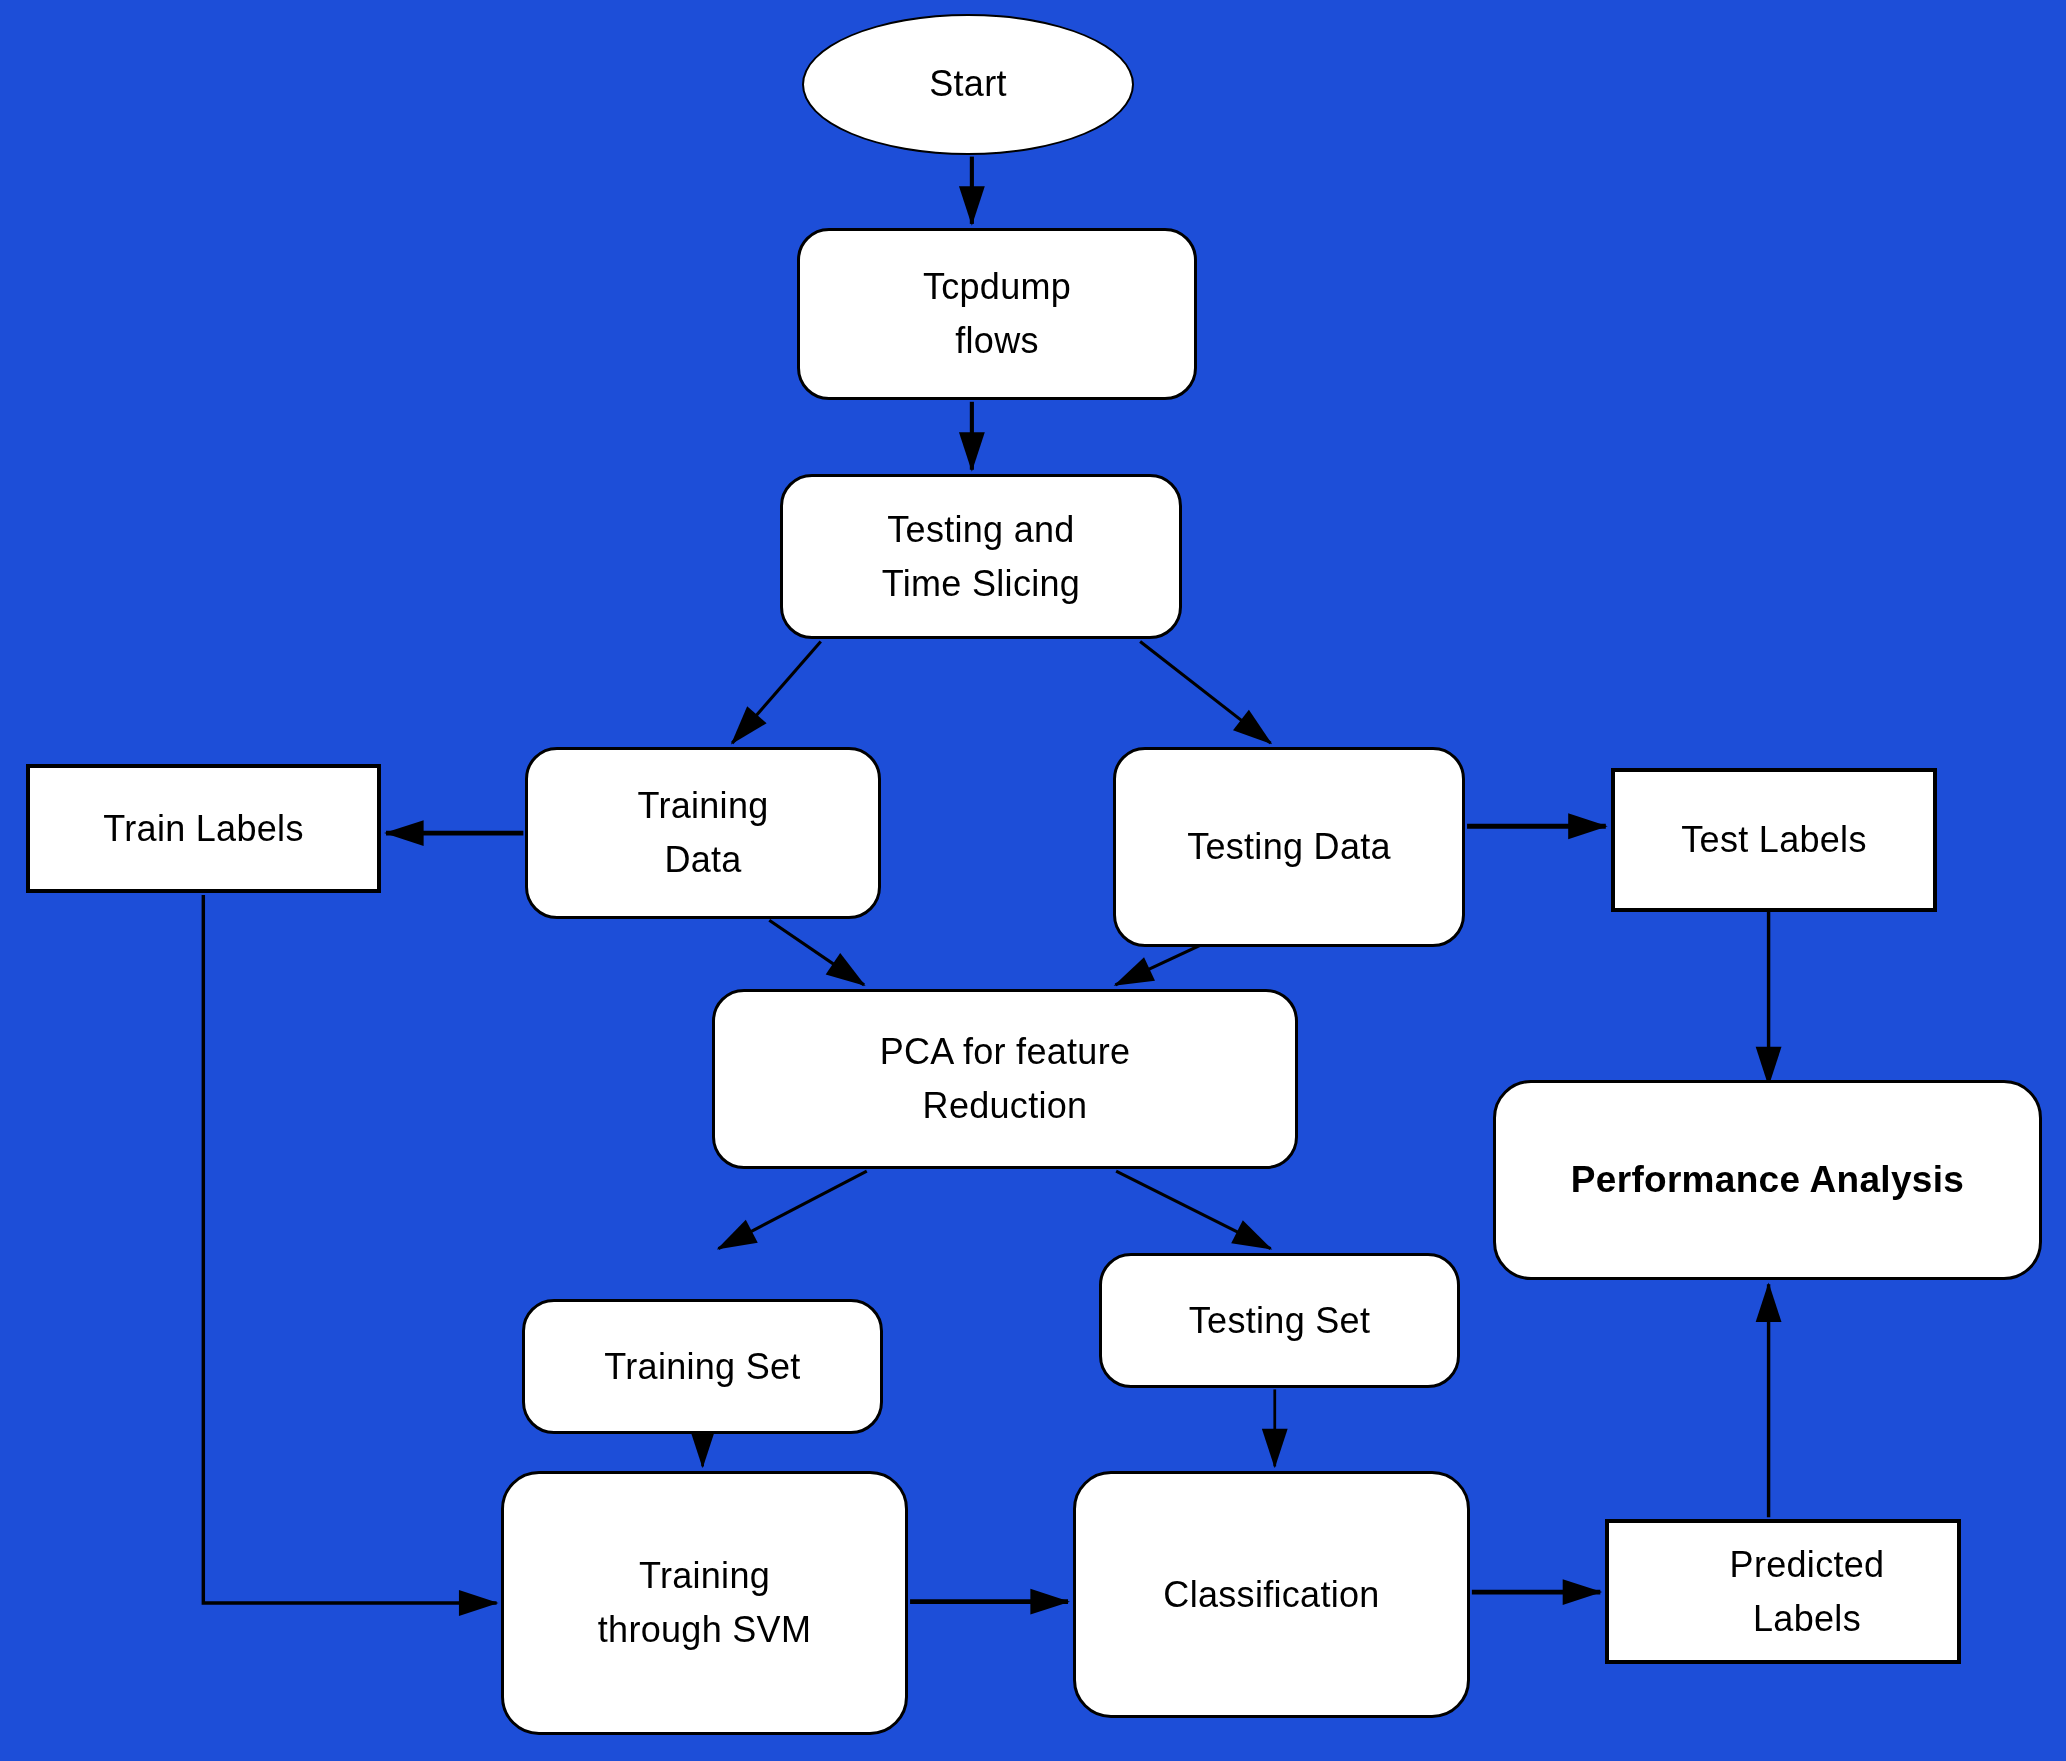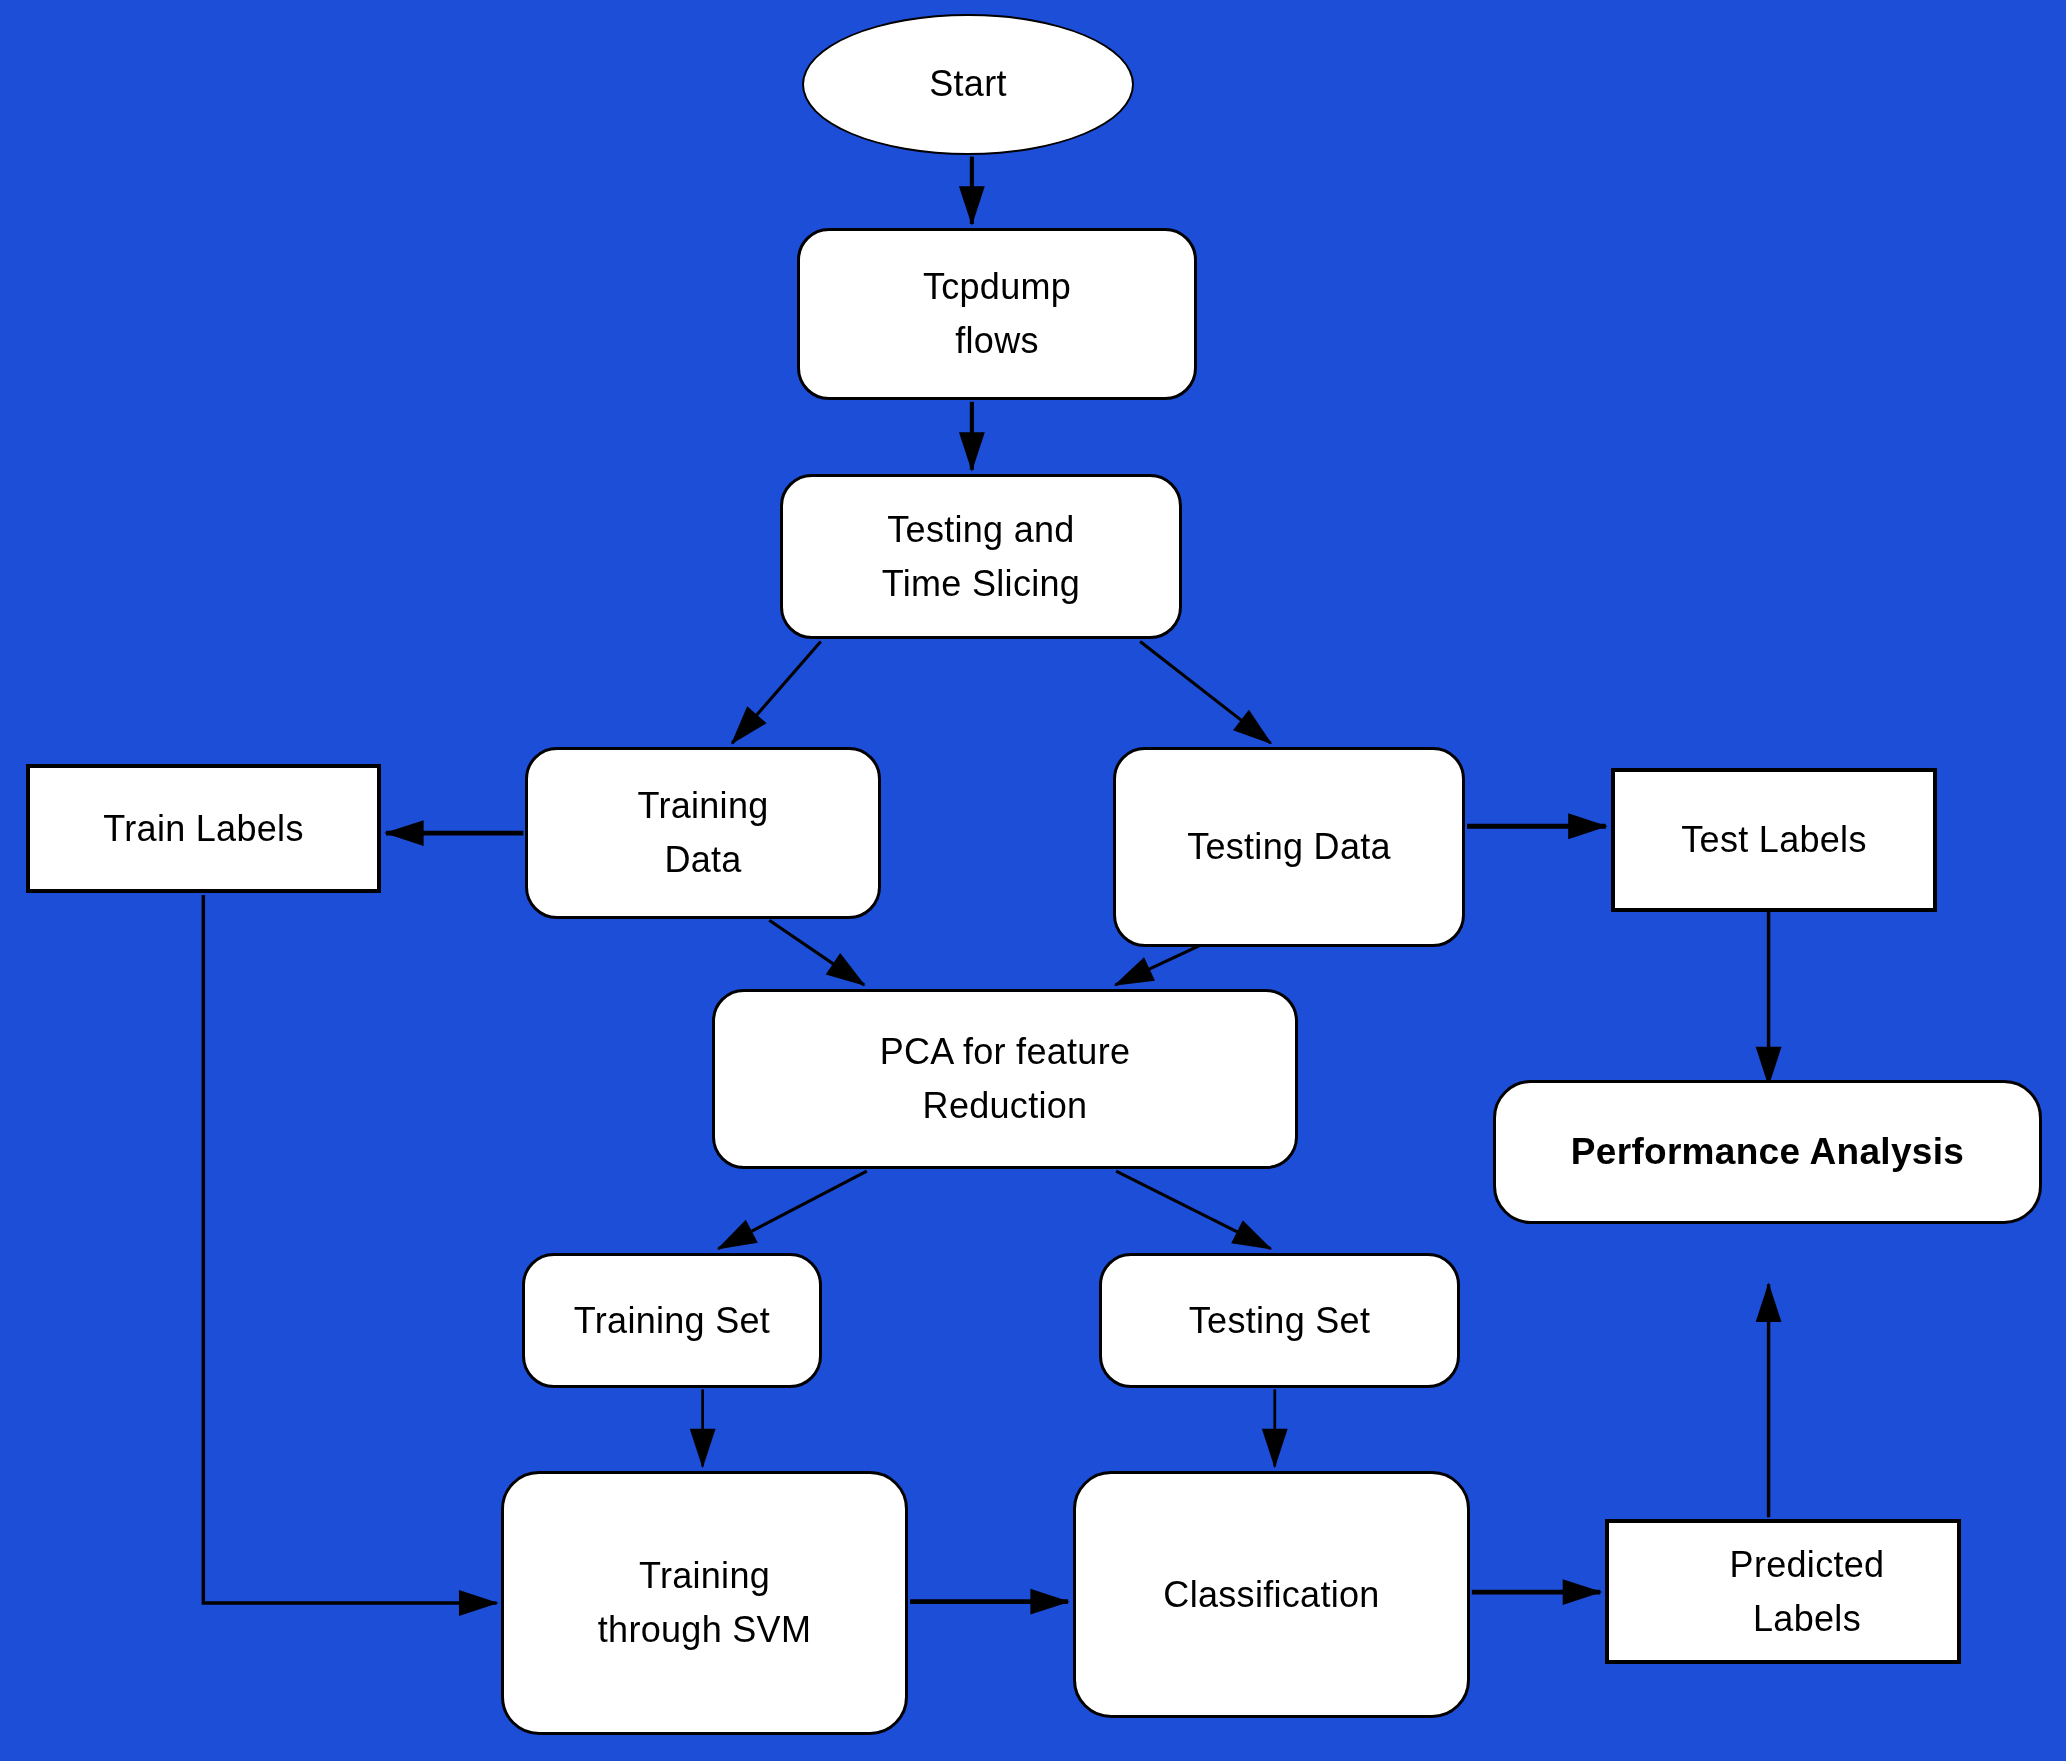--- a/index.html
+++ b/index.html
@@ -80,28 +80,28 @@
 
   <div class="node" style="left:1113px; top:747px; width:352px; height:200px;">Testing Data</div>
 
   <div class="node rect" style="left:26px; top:764px; width:355px; height:129px;">Train Labels</div>
 
   <div class="node rect" style="left:1611px; top:768px; width:326px; height:144px;">Test Labels</div>
 
   <div class="node" style="left:712px; top:989px; width:586px; height:180px;">PCA for feature
 Reduction</div>
 
-  <div class="node" style="left:522px; top:1253px; width:300px; height:135px;">Training Set</div>
+  <div class="node" style="left:522px; top:1299px; width:361px; height:135px;">Training Set</div>
 
   <div class="node" style="left:1099px; top:1253px; width:361px; height:135px;">Testing Set</div>
 
   <div class="node big-round" style="left:501px; top:1471px; width:407px; height:264px;">Training
 through SVM</div>
 
   <div class="node big-round" style="left:1073px; top:1471px; width:397px; height:247px;">Classification</div>
 
   <div class="node rect" style="left:1605px; top:1519px; width:356px; height:145px;padding-left:48px;">Predicted
 Labels</div>
 
-  <div class="node big-round bold" style="left:1493px; top:1080px; width:549px; height:144px;">Performance Analysis</div>
+  <div class="node big-round bold" style="left:1493px; top:1080px; width:549px; height:200px;">Performance Analysis</div>
 
 </div>
 
 
 </body></html>

